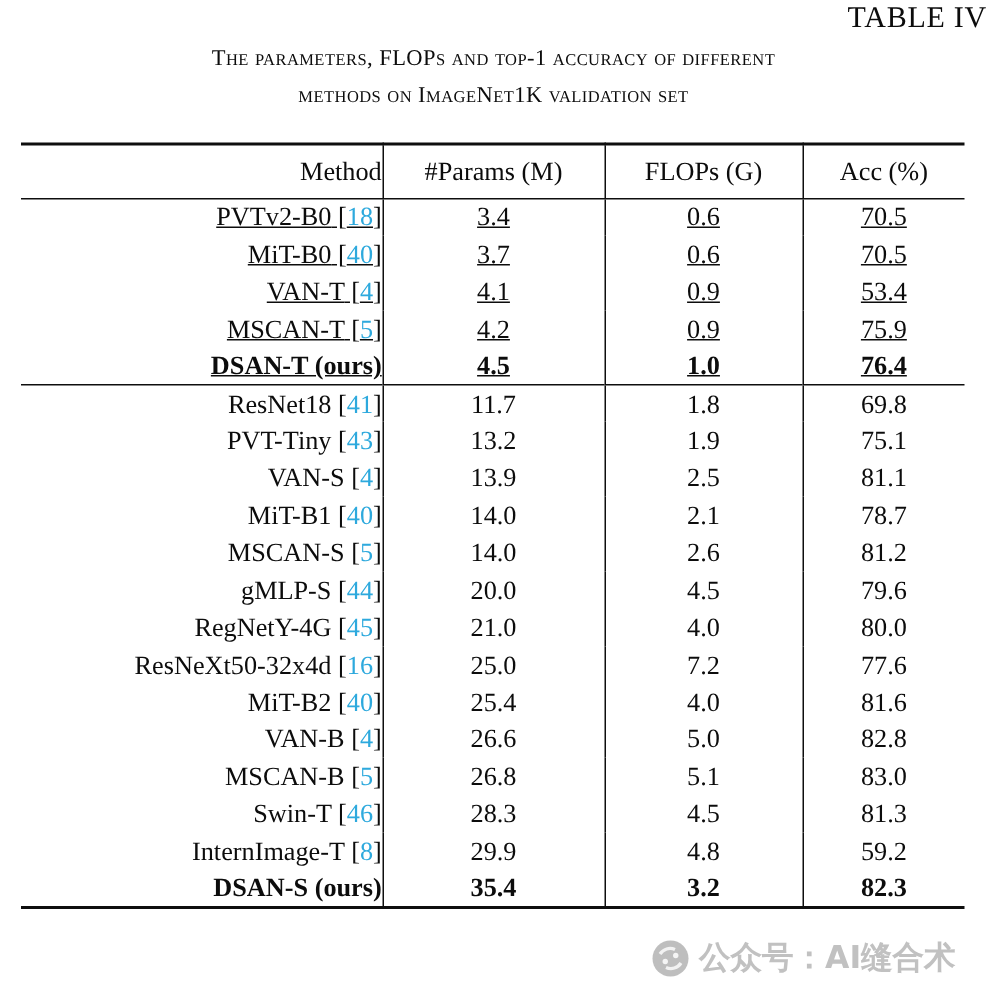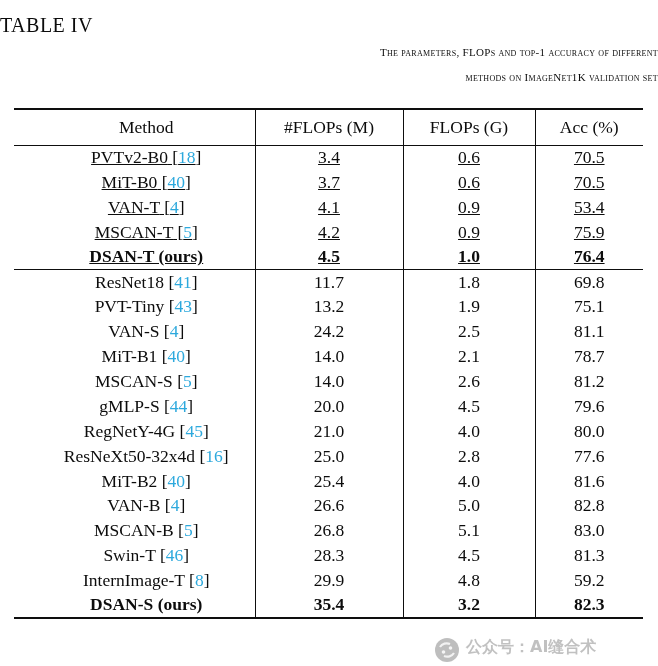--- a/index.html
+++ b/index.html
@@ -8,30 +8,29 @@
     width: 658px; height: 666px;
     background: #ffffff;
     font-family: "Liberation Serif", serif;
     color: #0c0c0c;
     position: relative;
     overflow: hidden;
   }
   .page { position: relative; width: 658px; height: 666px; }
 
   .title {
-    text-align: left;
+    text-align: right;
     font-size: 20px;
     line-height: 24px;
-    margin-top: 13px;
     letter-spacing: 0.5px;
   }
   .caption {
-    text-align: right;
+    text-align: center;
     font-variant: small-caps;
-    font-size: 11px;
+    font-size: 15px;
     line-height: 24.5px;
     margin-top: 3px;
     letter-spacing: 0.3px;
   }
 
   table.results {
     border-collapse: collapse;
     table-layout: fixed;
     margin: 19px 0 0 14px;
     width: 629px;
@@ -49,37 +48,37 @@
     padding: 0;
     text-align: center;
     vertical-align: middle;
     white-space: nowrap;
   }
   thead th {
     height: 36px;
     border-bottom: 1.6px solid #0e0e0e;
   }
   th.method, td.method {
-    text-align: center;
+    text-align: right;
     padding-left: 24px;
   }
   tbody td { height: 24.9px; }
   th + th, td + td { border-left: 1.6px solid #0e0e0e; }
   tbody.section-1 { border-bottom: 1.8px solid #0e0e0e; text-decoration: underline; }
   tr.bold td { font-weight: bold; }
   .cite { color: var(--cite-color, #2da9dd); }
 
   .watermark {
     position: absolute;
     left: 434px; top: 624px;
     display: flex;
-    align-items: flex-start;
+    align-items: flex-end;
     gap: 6px;
     font-family: "DejaVu Sans", sans-serif;
-    font-size: 16px;
+    font-size: 21px;
     font-weight: bold;
     color: rgba(155,155,155,0.62);
     pointer-events: none;
   }
   .wm-icon {
     display: inline-block;
     width: 26px; height: 26px;
     flex: 0 0 26px;
   }
 </style>
@@ -98,21 +97,21 @@
   <table class="results">
     <colgroup>
       <col class="c-method">
         <col class="c-params">
         <col class="c-flops">
         <col class="c-acc">
     </colgroup>
     <thead>
       <tr>
         <th class="method">Method</th>
-        <th>#FLOPs (M)</th>
+        <th>#Params (M)</th>
         <th>FLOPs (G)</th>
         <th>Acc (%)</th>
       </tr>
     </thead>
     <tbody class="section-1">
         <tr>
           <td class="method"><span>PVTv2-B0</span> [<span class="cite">18</span>]</td>
           <td>3.4</td>
           <td>0.6</td>
           <td>70.5</td>
@@ -150,21 +149,21 @@
           <td>69.8</td>
         </tr>
         <tr>
           <td class="method"><span>PVT-Tiny</span> [<span class="cite">43</span>]</td>
           <td>13.2</td>
           <td>1.9</td>
           <td>75.1</td>
         </tr>
         <tr>
           <td class="method"><span>VAN-S</span> [<span class="cite">4</span>]</td>
-          <td>24.2</td>
+          <td>13.9</td>
           <td>2.5</td>
           <td>81.1</td>
         </tr>
         <tr>
           <td class="method"><span>MiT-B1</span> [<span class="cite">40</span>]</td>
           <td>14.0</td>
           <td>2.1</td>
           <td>78.7</td>
         </tr>
         <tr>
@@ -181,21 +180,21 @@
         </tr>
         <tr>
           <td class="method"><span>RegNetY-4G</span> [<span class="cite">45</span>]</td>
           <td>21.0</td>
           <td>4.0</td>
           <td>80.0</td>
         </tr>
         <tr>
           <td class="method"><span>ResNeXt50-32x4d</span> [<span class="cite">16</span>]</td>
           <td>25.0</td>
-          <td>2.8</td>
+          <td>7.2</td>
           <td>77.6</td>
         </tr>
         <tr>
           <td class="method"><span>MiT-B2</span> [<span class="cite">40</span>]</td>
           <td>25.4</td>
           <td>4.0</td>
           <td>81.6</td>
         </tr>
         <tr>
           <td class="method"><span>VAN-B</span> [<span class="cite">4</span>]</td>

